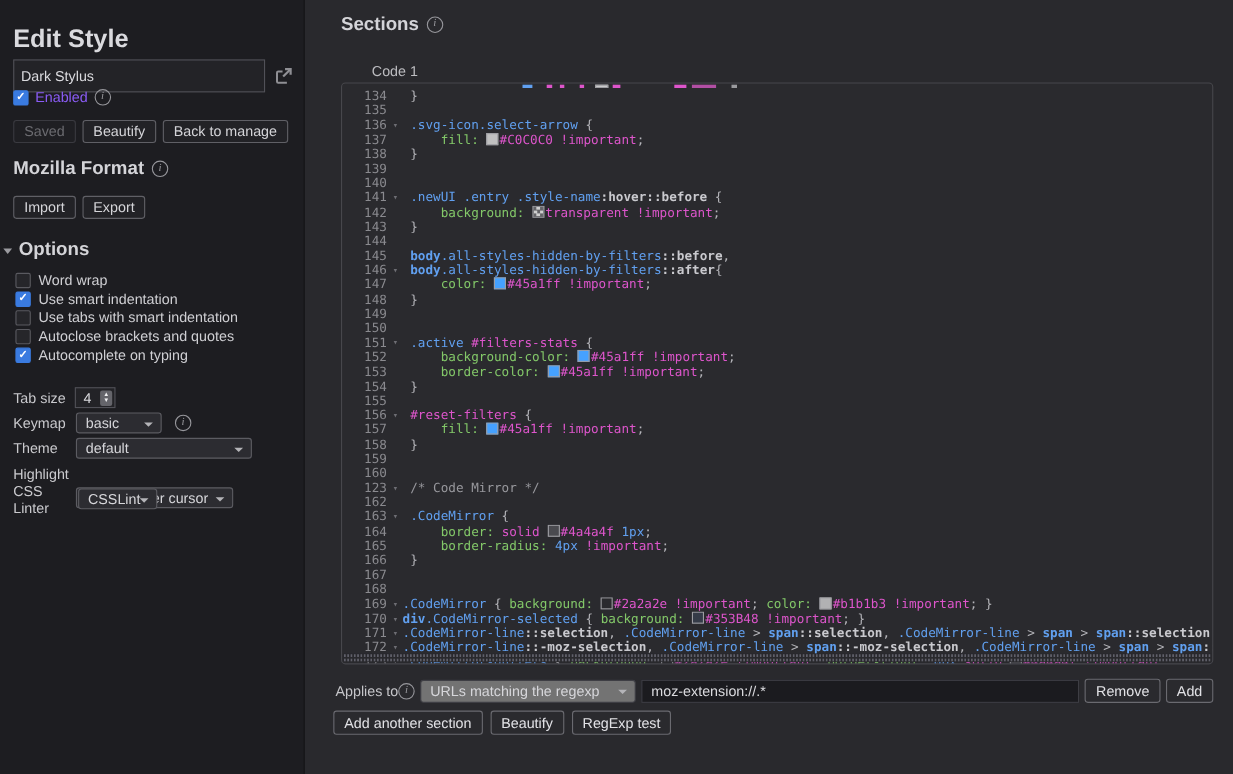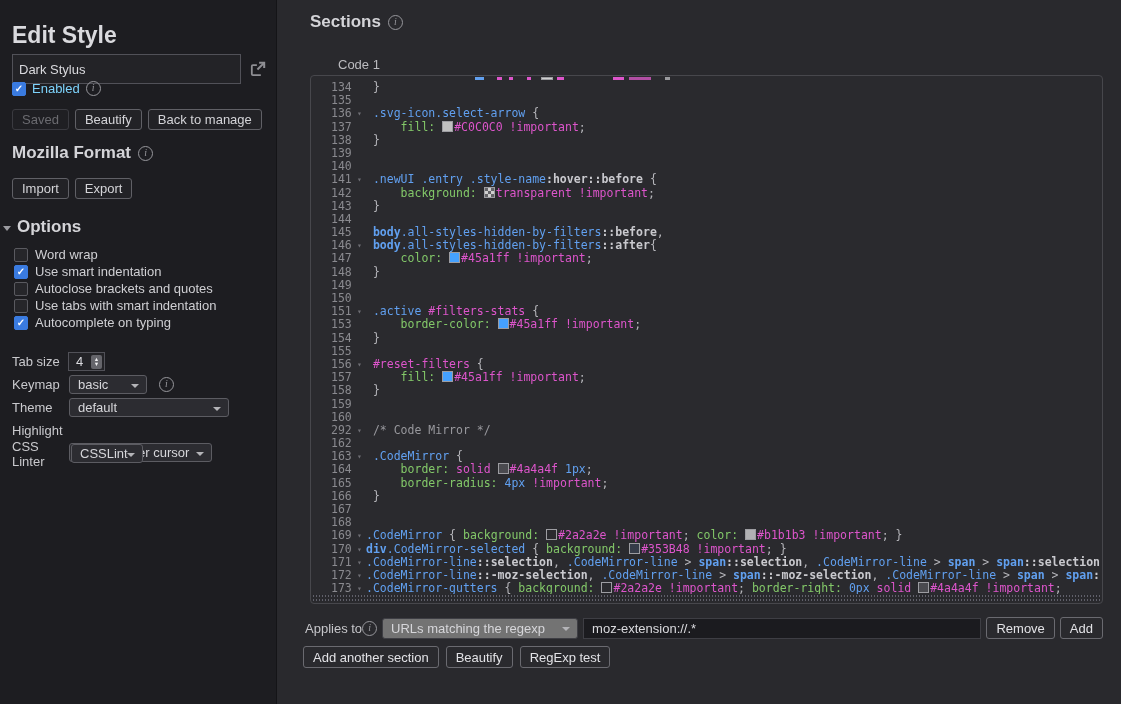--- a/index.html
+++ b/index.html
@@ -8,21 +8,21 @@
 
   
   #sidebar{position:absolute;left:0;top:0;width:277px;height:704px;background:#1d1d21;
            border-right:1px solid #141417;box-sizing:border-box;}
   #sb-title{position:absolute;left:12px;top:8px;font-size:23px;font-weight:700;color:#dadade;margin-top:14px;}
   .name-row{position:absolute;left:12px;top:54px;width:255px;display:flex;align-items:center;}
   #style-name{flex:1;height:20px;background:#232327;border:1px solid #515158;color:#dadade;
               font-size:13px;padding:4px 6px;font-family:"Liberation Sans",sans-serif;outline:none;}
   .ext-btn{margin-left:8px;width:18px;height:18px;background:none;border:none;padding:0;cursor:pointer;}
   .enabled-row{position:absolute;left:12px;top:81px;display:flex;align-items:center;gap:6px;
-               font-size:13px;color:#7dd3fc;}
+               font-size:13px;color:#8b5cf6;}
   .btn{display:inline-flex;align-items:center;background:#222226;border:1px solid #606066;
        border-radius:3px;color:#d4d4d8;font-size:13px;padding:0 9px;height:21px;box-sizing:border-box;
        font-family:"Liberation Sans",sans-serif;cursor:pointer;}
   .btn.disabled{color:#6b6b70;border-color:#3a3a40;background:#1f1f23;cursor:default;}
   .btn-m{background:#2a2a2e;border-color:#6a6a70;color:#e2e2e6;height:22px;}
   .row1{position:absolute;left:12px;top:109px;display:flex;gap:6px;}
   .h2{font-size:17px;font-weight:700;color:#d4d4d8;}
   #moz-h{position:absolute;left:12px;top:143px;display:flex;align-items:center;gap:7px;}
   .row2{position:absolute;left:12px;top:178px;display:flex;gap:6px;}
   #opt-h{position:absolute;left:3px;top:217px;display:flex;align-items:center;gap:6px;}
@@ -151,25 +151,25 @@
         <div class="opt-row">
           <span class="cb"></span>
           <span>Word wrap</span>
         </div>
         <div class="opt-row">
           <span class="cb checked"></span>
           <span>Use smart indentation</span>
         </div>
         <div class="opt-row">
           <span class="cb"></span>
+          <span>Use tabs with smart indentation</span>
+        </div>
+        <div class="opt-row">
+          <span class="cb"></span>
           <span>Autoclose brackets and quotes</span>
-        </div>
-        <div class="opt-row">
-          <span class="cb"></span>
-          <span>Use tabs with smart indentation</span>
         </div>
         <div class="opt-row">
           <span class="cb checked"></span>
           <span>Autocomplete on typing</span>
         </div>
       </div>
     <div id="field-list">
         <div class="fld fld-tab-size">
           <span class="lbl">Tab size</span>
           <span class="numbox">
@@ -237,29 +237,30 @@
         <div class="cm-line"><span class="ln">142</span><span class="fold"></span><span class="code"><span class="t-prop">     background:</span><span class="t-p"> </span><span class="sw sw-checker"></span><span class="t-val">transparent !important</span><span class="t-p">;</span></span></div>
         <div class="cm-line"><span class="ln">143</span><span class="fold"></span><span class="code"><span class="t-p"> }</span></span></div>
         <div class="cm-line"><span class="ln">144</span><span class="fold"></span><span class="code"></span></div>
         <div class="cm-line"><span class="ln">145</span><span class="fold"></span><span class="code"><span class="t-tag"> body</span><span class="t-sel">.all-styles-hidden-by-filters</span><span class="t-pse">::before</span><span class="t-p">,</span></span></div>
         <div class="cm-line"><span class="ln">146</span><span class="fold on"></span><span class="code"><span class="t-tag"> body</span><span class="t-sel">.all-styles-hidden-by-filters</span><span class="t-pse">::after</span><span class="t-p">{</span></span></div>
         <div class="cm-line"><span class="ln">147</span><span class="fold"></span><span class="code"><span class="t-prop">     color:</span><span class="t-p"> </span><span class="sw" style="background: rgb(69, 161, 255);"></span><span class="t-val">#45a1ff !important</span><span class="t-p">;</span></span></div>
         <div class="cm-line"><span class="ln">148</span><span class="fold"></span><span class="code"><span class="t-p"> }</span></span></div>
         <div class="cm-line"><span class="ln">149</span><span class="fold"></span><span class="code"></span></div>
         <div class="cm-line"><span class="ln">150</span><span class="fold"></span><span class="code"></span></div>
         <div class="cm-line"><span class="ln">151</span><span class="fold on"></span><span class="code"><span class="t-sel"> .active </span><span class="t-id">#filters-stats</span><span class="t-p"> {</span></span></div>
+        <div class="cm-line"><span class="ln">152</span><span class="fold"></span><span class="code"><span class="t-prop">     background-color:</span><span class="t-p"> </span><span class="sw" style="background: rgb(69, 161, 255);"></span><span class="t-val">#45a1ff !important</span><span class="t-p">;</span></span></div>
         <div class="cm-line"><span class="ln">153</span><span class="fold"></span><span class="code"><span class="t-prop">     border-color:</span><span class="t-p"> </span><span class="sw" style="background: rgb(69, 161, 255);"></span><span class="t-val">#45a1ff !important</span><span class="t-p">;</span></span></div>
         <div class="cm-line"><span class="ln">154</span><span class="fold"></span><span class="code"><span class="t-p"> }</span></span></div>
         <div class="cm-line"><span class="ln">155</span><span class="fold"></span><span class="code"></span></div>
         <div class="cm-line"><span class="ln">156</span><span class="fold on"></span><span class="code"><span class="t-id"> #reset-filters</span><span class="t-p"> {</span></span></div>
         <div class="cm-line"><span class="ln">157</span><span class="fold"></span><span class="code"><span class="t-prop">     fill:</span><span class="t-p"> </span><span class="sw" style="background: rgb(69, 161, 255);"></span><span class="t-val">#45a1ff !important</span><span class="t-p">;</span></span></div>
         <div class="cm-line"><span class="ln">158</span><span class="fold"></span><span class="code"><span class="t-p"> }</span></span></div>
         <div class="cm-line"><span class="ln">159</span><span class="fold"></span><span class="code"></span></div>
         <div class="cm-line"><span class="ln">160</span><span class="fold"></span><span class="code"></span></div>
-        <div class="cm-line"><span class="ln">292</span><span class="fold on"></span><span class="code"><span class="t-c"> /* Code Mirror */</span></span></div>
+        <div class="cm-line"><span class="ln">123</span><span class="fold on"></span><span class="code"><span class="t-c"> /* Code Mirror */</span></span></div>
         <div class="cm-line"><span class="ln">162</span><span class="fold"></span><span class="code"></span></div>
         <div class="cm-line"><span class="ln">163</span><span class="fold on"></span><span class="code"><span class="t-sel"> .CodeMirror</span><span class="t-p"> {</span></span></div>
         <div class="cm-line"><span class="ln">164</span><span class="fold"></span><span class="code"><span class="t-prop">     border:</span><span class="t-p"> </span><span class="t-val">solid </span><span class="sw" style="background: rgb(74, 74, 79);"></span><span class="t-val">#4a4a4f</span><span class="t-p"> </span><span class="t-num">1px</span><span class="t-p">;</span></span></div>
         <div class="cm-line"><span class="ln">165</span><span class="fold"></span><span class="code"><span class="t-prop">     border-radius:</span><span class="t-p"> </span><span class="t-num">4px</span><span class="t-p"> </span><span class="t-val">!important</span><span class="t-p">;</span></span></div>
         <div class="cm-line"><span class="ln">166</span><span class="fold"></span><span class="code"><span class="t-p"> }</span></span></div>
         <div class="cm-line"><span class="ln">167</span><span class="fold"></span><span class="code"></span></div>
         <div class="cm-line"><span class="ln">168</span><span class="fold"></span><span class="code"></span></div>
         <div class="cm-line"><span class="ln">169</span><span class="fold on"></span><span class="code"><span class="t-sel">.CodeMirror</span><span class="t-p"> { </span><span class="t-prop">background:</span><span class="t-p"> </span><span class="sw" style="background: rgb(42, 42, 46);"></span><span class="t-val">#2a2a2e !important</span><span class="t-p">; </span><span class="t-prop">color:</span><span class="t-p"> </span><span class="sw" style="background: rgb(177, 177, 179);"></span><span class="t-val">#b1b1b3 !important</span><span class="t-p">; }</span></span></div>
         <div class="cm-line"><span class="ln">170</span><span class="fold on"></span><span class="code"><span class="t-tag">div</span><span class="t-sel">.CodeMirror-selected</span><span class="t-p"> { </span><span class="t-prop">background:</span><span class="t-p"> </span><span class="sw" style="background: rgb(53, 59, 72);"></span><span class="t-val">#353B48 !important</span><span class="t-p">; }</span></span></div>
         <div class="cm-line"><span class="ln">171</span><span class="fold on"></span><span class="code"><span class="t-sel">.CodeMirror-line</span><span class="t-pse">::selection</span><span class="t-p">, </span><span class="t-sel">.CodeMirror-line</span><span class="t-p"> &gt; </span><span class="t-tag">span</span><span class="t-pse">::selection</span><span class="t-p">, </span><span class="t-sel">.CodeMirror-line</span><span class="t-p"> &gt; </span><span class="t-tag">span</span><span class="t-p"> &gt; </span><span class="t-tag">span</span><span class="t-pse">::selection</span></span></div>

